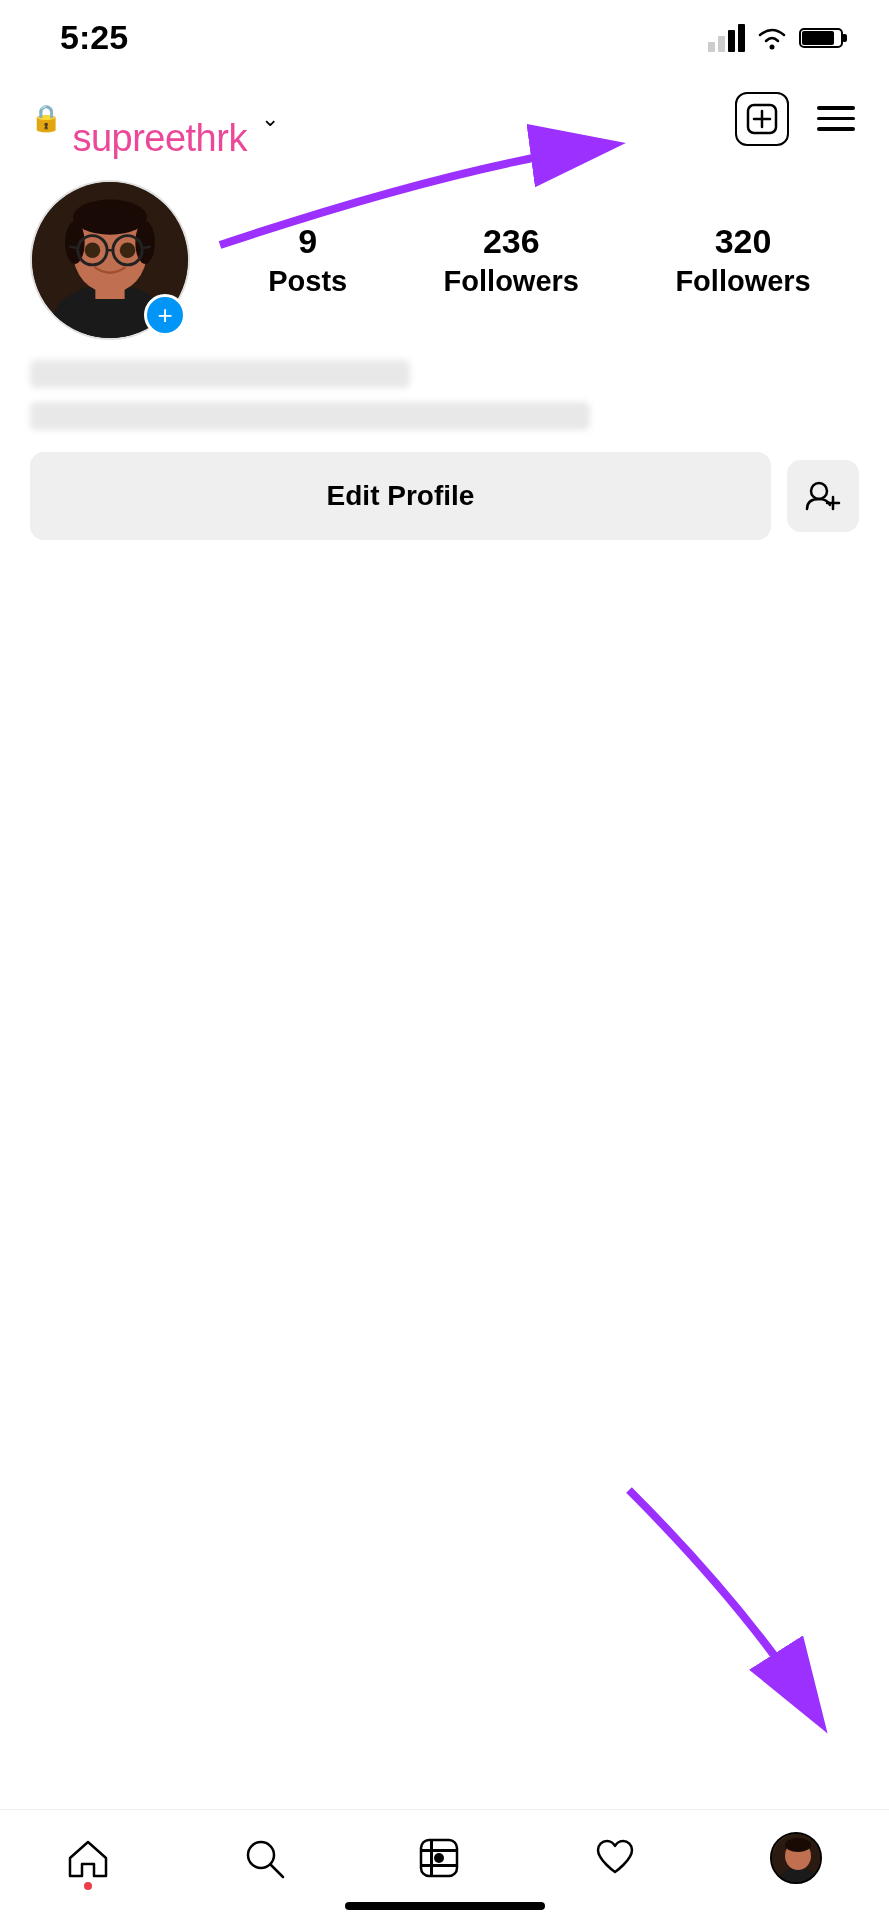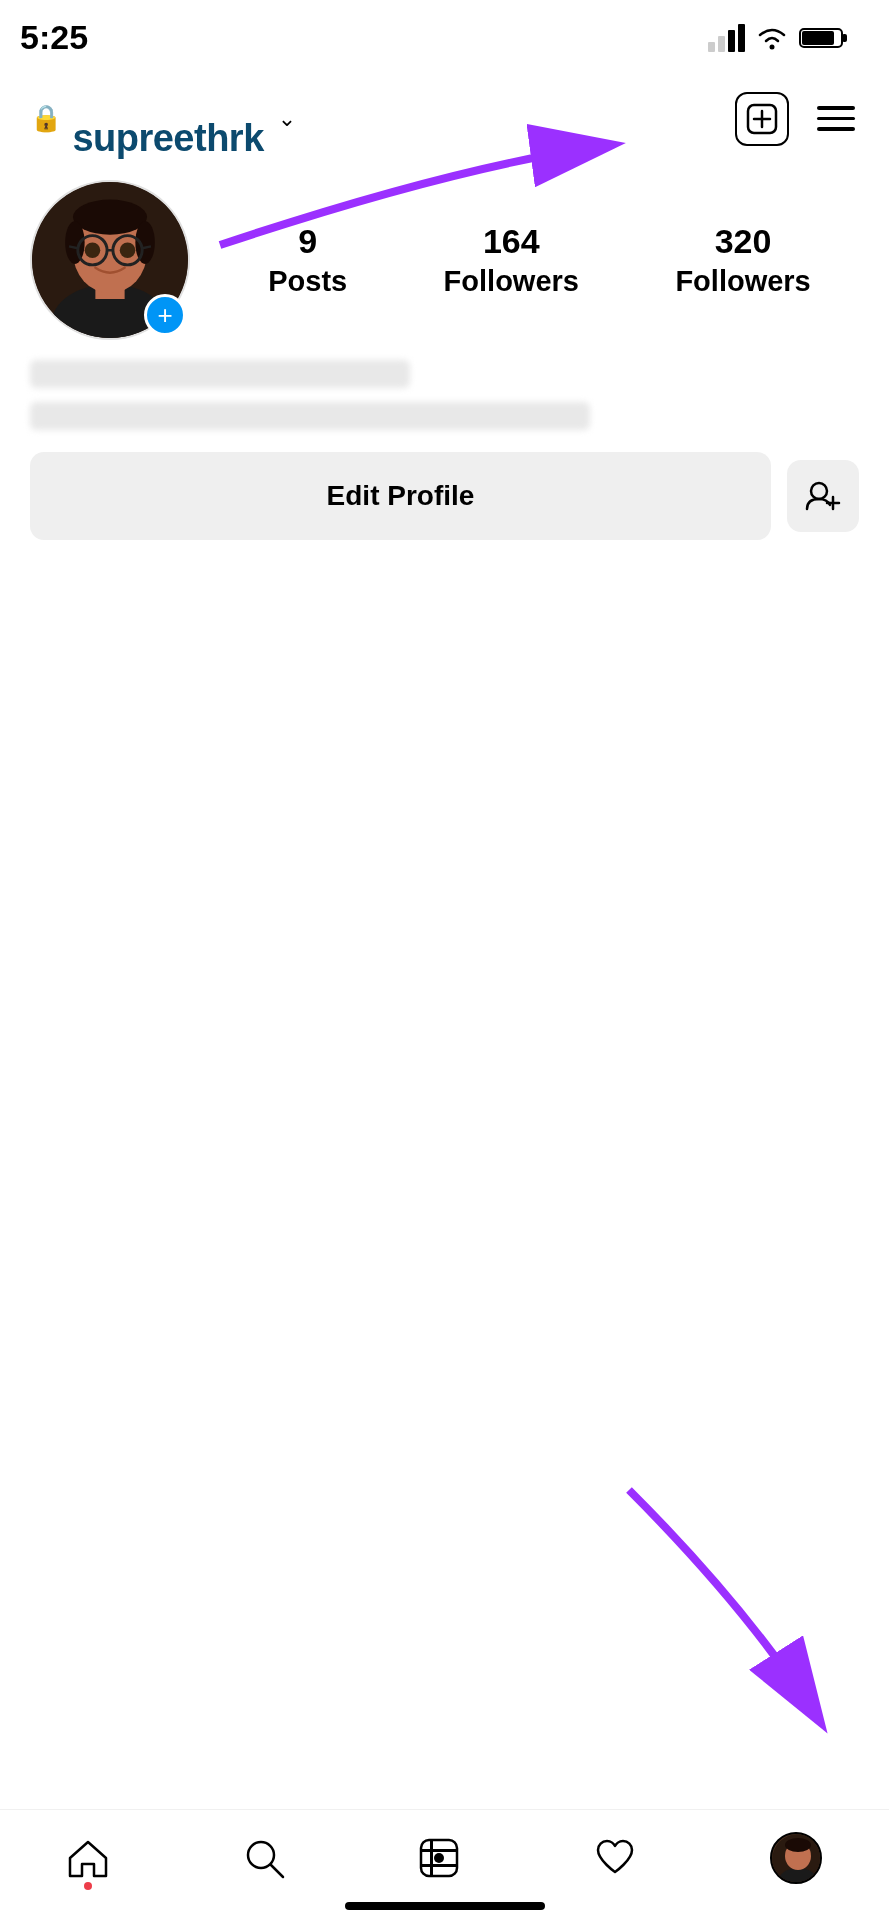--- a/index.html
+++ b/index.html
@@ -12,21 +12,21 @@
       font-family: -apple-system, BlinkMacSystemFont, 'Segoe UI', sans-serif;
       position: relative;
       overflow-x: hidden;
     }
 
     
     .status-bar {
       display: flex;
       justify-content: space-between;
       align-items: center;
-      padding: 18px 40px 10px 20px;
+      padding: 18px 40px 10px 60px;
     }
     .status-time {
       font-size: 34px;
       font-weight: 600;
       color: #000;
     }
     .status-icons {
       display: flex;
       align-items: center;
       gap: 10px;
@@ -55,22 +55,22 @@
       display: flex;
       align-items: center;
       gap: 10px;
     }
     .lock-icon {
       font-size: 26px;
       color: #000;
     }
     .username {
       font-size: 38px;
-      font-weight: 700;
-      color: #0c4a6e;
+      font-weight: 400;
+      color: #ec4899;
       letter-spacing: -0.5px;
       margin-top: 40px;
     }
     .chevron-down {
       font-size: 22px;
       color: #000;
       margin-left: 4px;
     }
     .header-right {
       display: flex;
@@ -377,21 +377,21 @@
       </div>
       <div class="avatar-add-btn">+</div>
     </div>
 
     <div class="stats-row">
       <div class="stat-item">
         <span class="stat-number">9</span>
         <span class="stat-label">Posts</span>
       </div>
       <div class="stat-item">
-        <span class="stat-number">164</span>
+        <span class="stat-number">236</span>
         <span class="stat-label">Followers</span>
       </div>
       <div class="stat-item">
         <span class="stat-number">320</span>
         <span class="stat-label">Followers</span>
       </div>
     </div>
   </div>
 
   <div class="bio-area">

